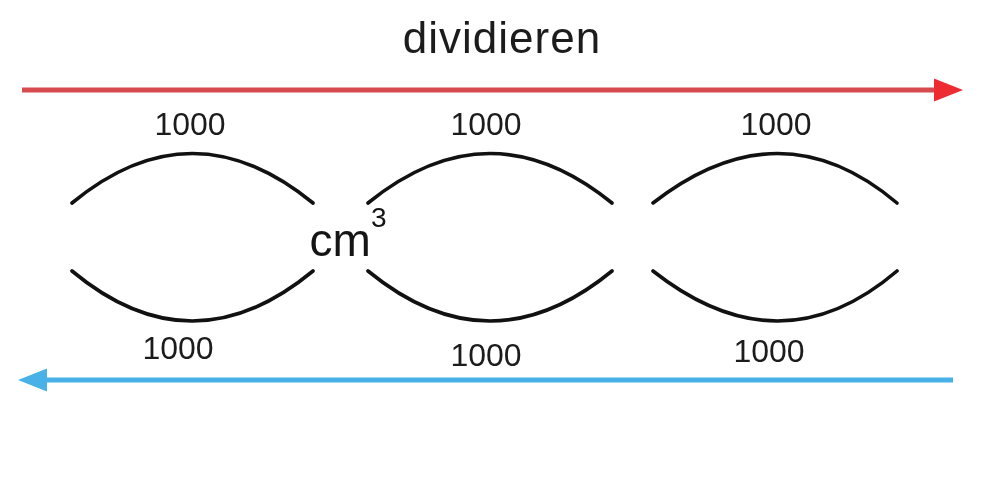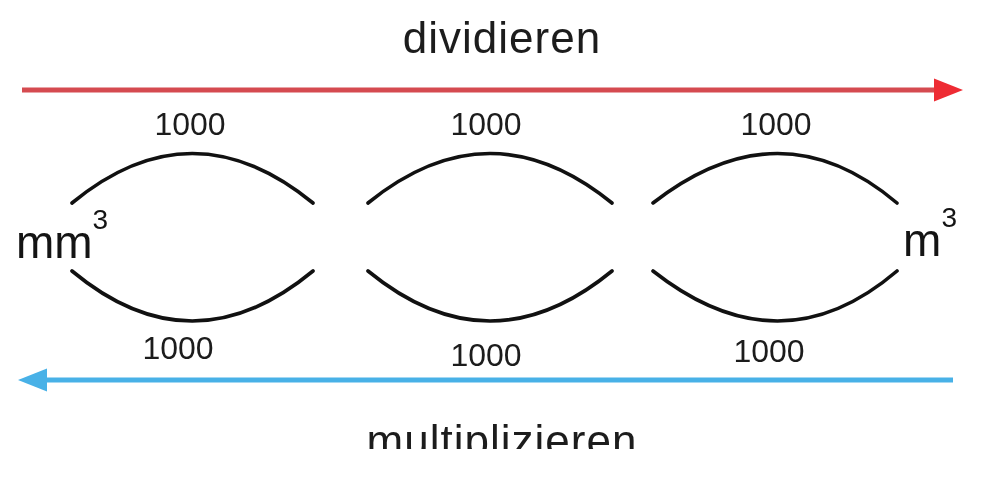--- a/index.html
+++ b/index.html
@@ -79,30 +79,26 @@
     <path d="M 72 271 Q 192 371 313 271" fill="none" stroke-width="3.6" stroke-linecap="round" stroke="#111111"></path>
 
     <path d="M 368 203 Q 490 104 612 203" fill="none" stroke-width="3.6" stroke-linecap="round" stroke="#111111"></path>
     <path d="M 368 271 Q 490 371 612 271" fill="none" stroke-width="3.6" stroke-linecap="round" stroke="#111111"></path>
 
     <path d="M 653 203 Q 780 104 897 203" fill="none" stroke-width="3.6" stroke-linecap="round" stroke="#111111"></path>
     <path d="M 653 271 Q 780 371 897 271" fill="none" stroke-width="3.6" stroke-linecap="round" stroke="#111111"></path>
   </svg>
 
   <div class="op-label" id="divide-label">dividieren</div>
-  <div class="op-label" id="multiply-label">multiplizieren</div>
 
   <div class="factor" id="factor-top-0">1000</div>
   <div class="factor" id="factor-top-1">1000</div>
   <div class="factor" id="factor-top-2">1000</div>
 
   <div class="factor" id="factor-bottom-0">1000</div>
   <div class="factor" id="factor-bottom-1">1000</div>
   <div class="factor" id="factor-bottom-2">1000</div>
 
-  <div class="unit" id="unit-0">
-    <span>mm</span><sup>3</sup>
-  </div>
-  <div class="unit" id="unit-3">
-    <span>m</span><sup>3</sup>
+  <div class="unit" id="unit-1">
+    <span>cm</span><sup>3</sup>
   </div>
 
 </div>
 
 </body></html>

